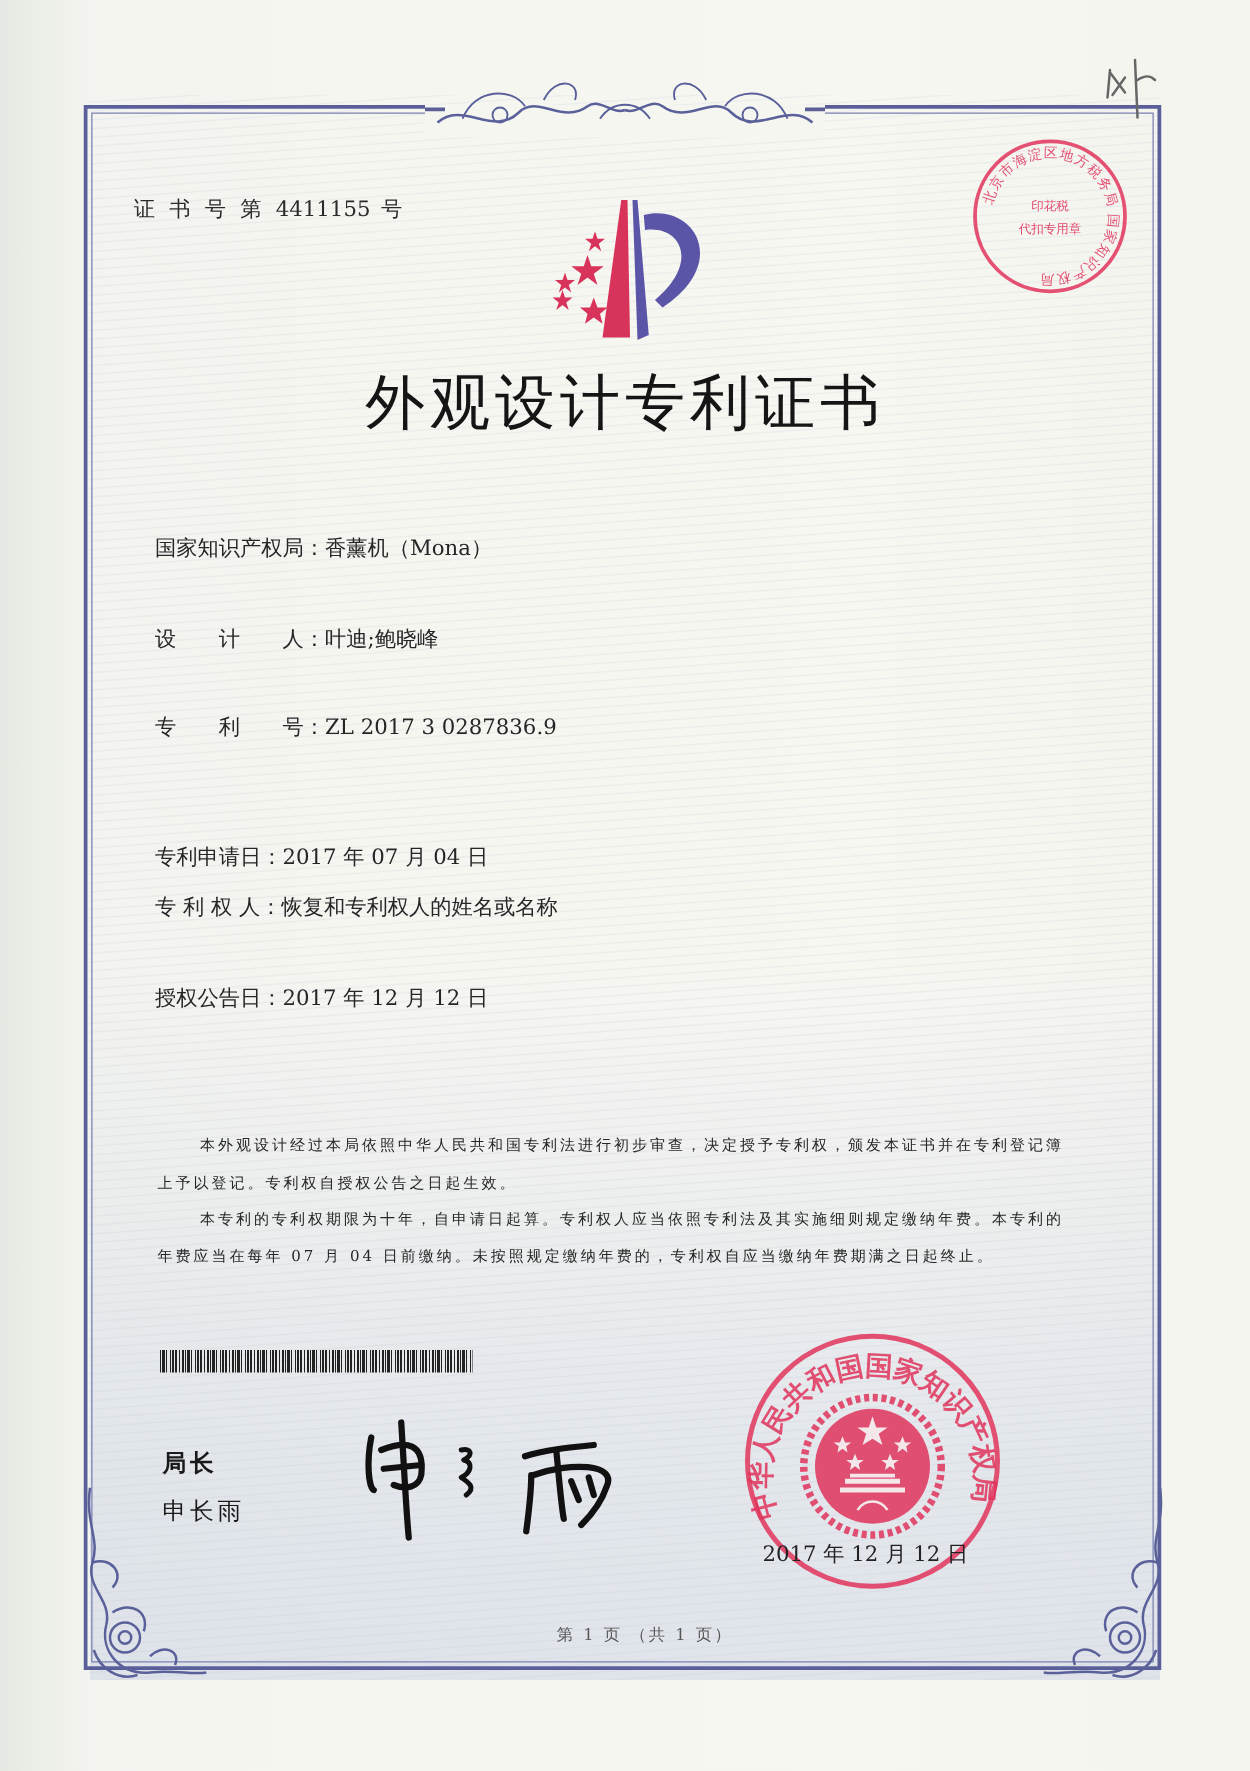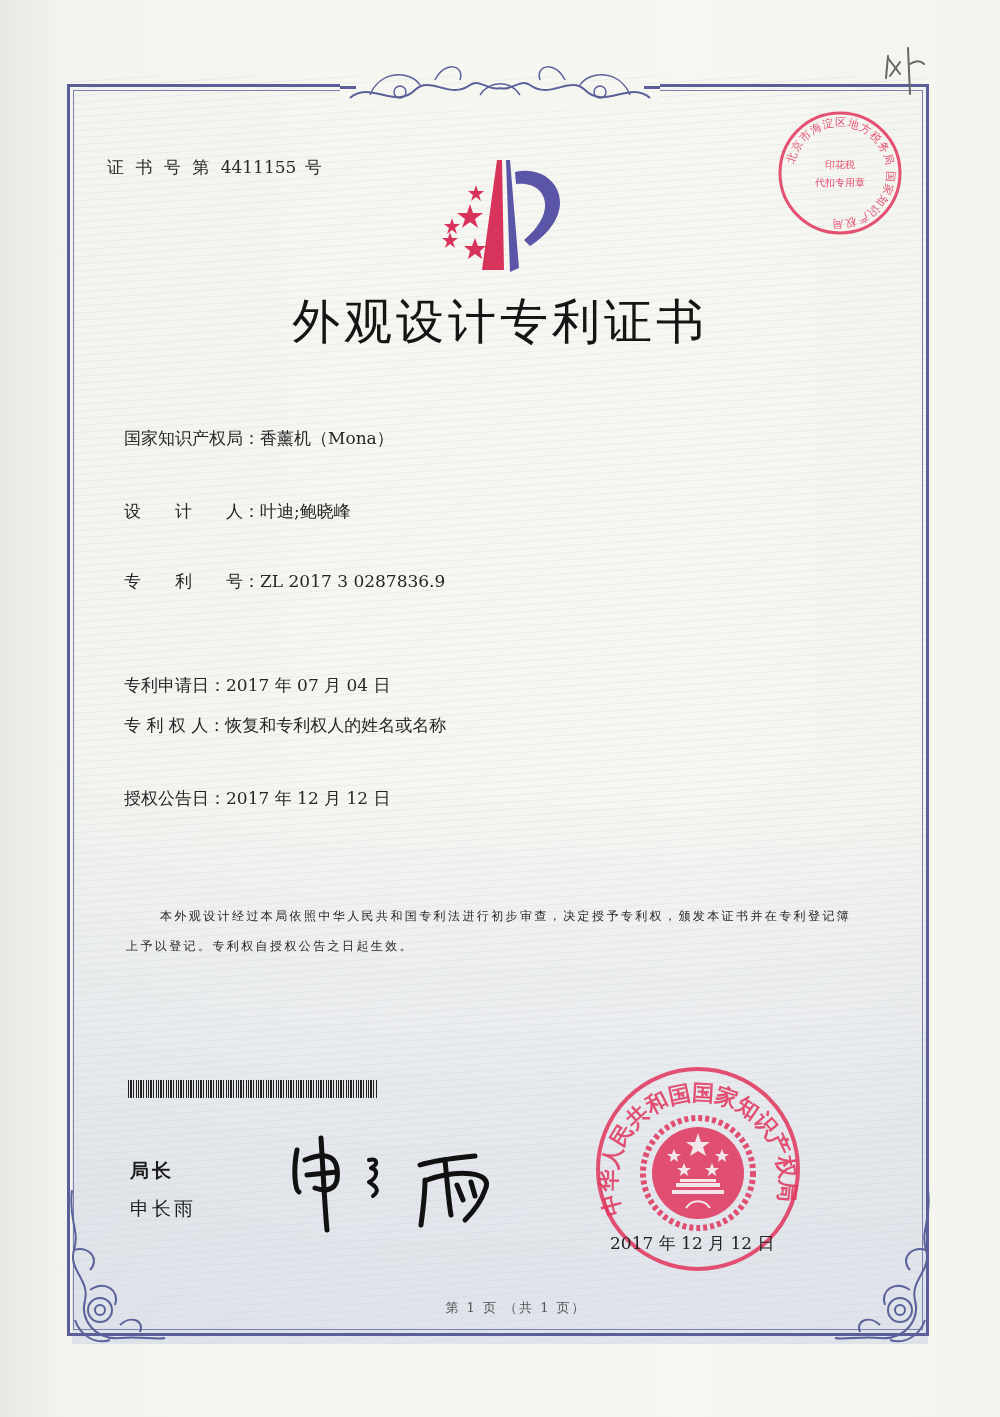--- a/index.html
+++ b/index.html
@@ -288,20 +288,21 @@
 </div>
 <div class="field field-holder">
   <span class="label">专 利 权 人：</span><span>恢复和专利权人的姓名或名称</span>
 </div>
 <div class="field field-grant-date">
   <span class="label">授权公告日：</span><span>2017 年 12 月 12 日</span>
 </div>
 
 <div class="body-text">
   <p>本外观设计经过本局依照中华人民共和国专利法进行初步审查，决定授予专利权，颁发本证书并在专利登记簿上予以登记。专利权自授权公告之日起生效。</p>
+  <p>本专利的专利权期限为十年，自申请日起算。专利权人应当依照专利法及其实施细则规定缴纳年费。本专利的年费应当在每年 07 月 04 日前缴纳。未按照规定缴纳年费的，专利权自应当缴纳年费期满之日起终止。</p>
 </div>
 
 <div class="barcode"></div>
 
 <div class="director-title">局长</div>
 <div class="director-name">申长雨</div>
 
 <svg class="signature" viewBox="0 0 220 110">
   <g fill="none" stroke="#111" stroke-width="5" stroke-linecap="round" stroke-linejoin="round">
     <path d="M12 20 C 8 40, 10 60, 14 62"></path>

